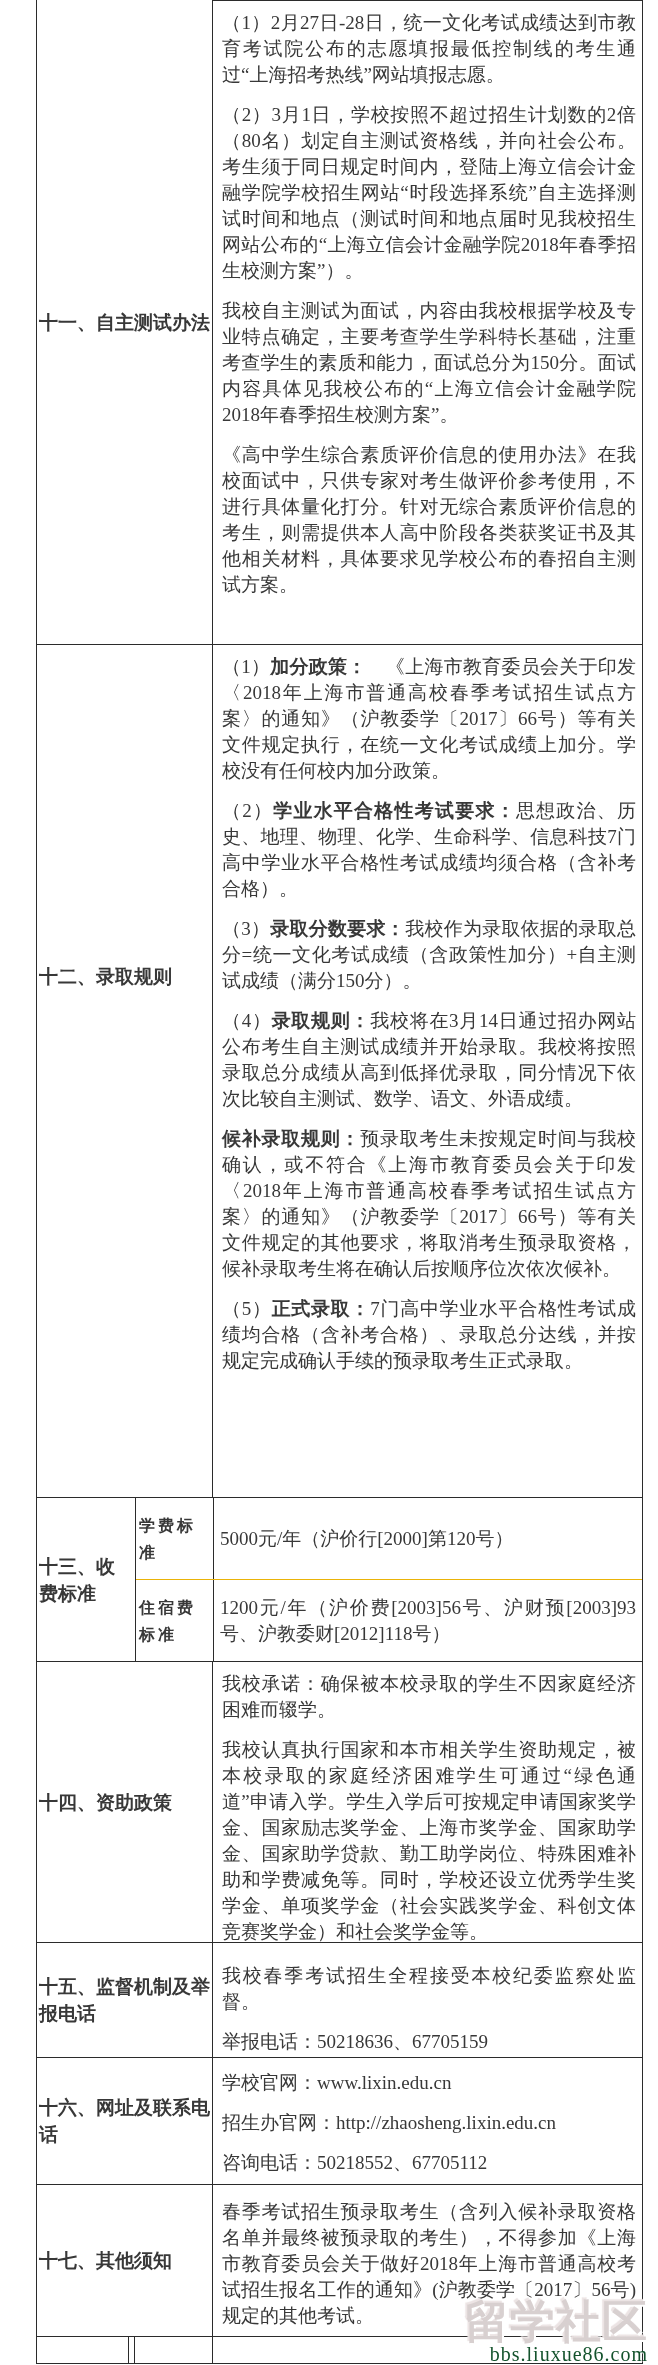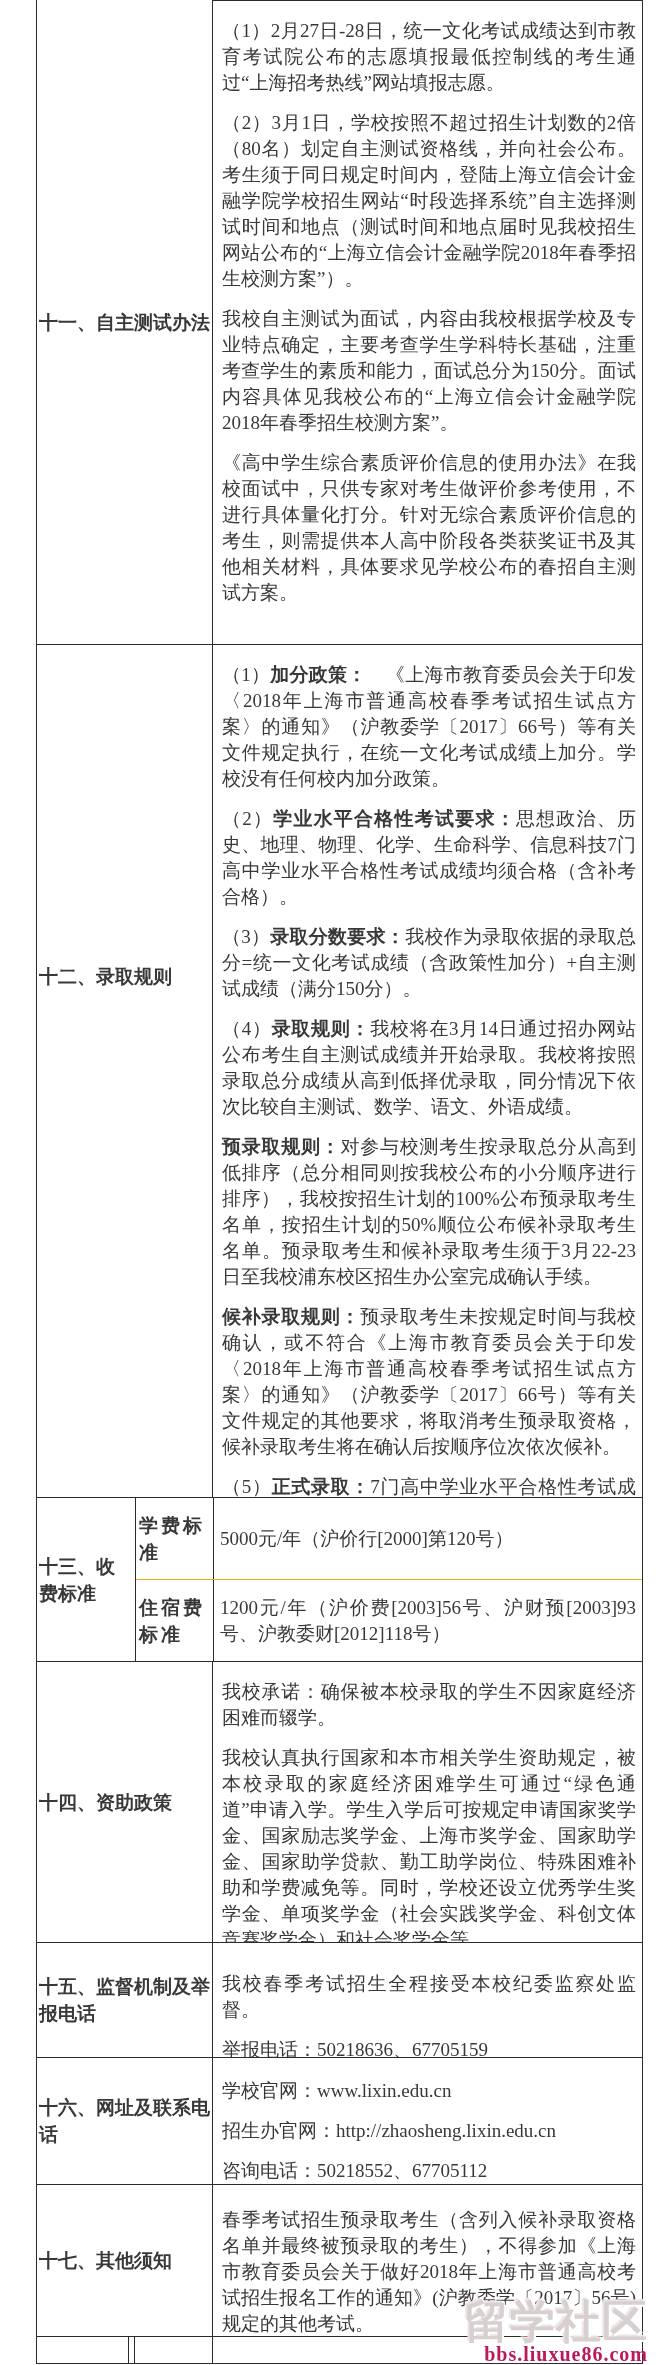--- a/index.html
+++ b/index.html
@@ -38,21 +38,21 @@
     padding: 16px 2px;
   }
   .cell-content {
     flex: 1;
     font-size: 19px;
     line-height: 26px;
     text-align: justify;
     padding: 9px 6px 0 9px;
     overflow: hidden;
   }
-  .para { margin: 8px 0 14px 0; }
+  .para { margin: 0 0 14px 0; }
   .para b { font-weight: bold; }
   
   .r11 { height: 645px; }
   .r12 { height: 853px; }
   .r13 { height: 164px; }
   .r14 { height: 281px; }
   .r15 { height: 115px; }
   .r16 { height: 127px; }
   .r17 { height: 152px; }
   .r18 { height: 27px; }
@@ -66,21 +66,21 @@
   
   .r13 .cell-label { width: 99px; flex: 0 0 99px; }
   .fee-block { flex: 1; display: flex; flex-direction: column; }
   .fee-row { display: flex; flex: 1; }
   .fee-row + .fee-row { border-top: 1px solid #eab308; }
   .fee-name {
     width: 78px;
     flex: 0 0 78px;
     border-right: 1px solid #2b2b2b;
     font-weight: bold;
-    font-size: 19px;
+    font-size: 16px;
     line-height: 27px;
     display: flex;
     align-items: center;
     padding: 0 3px;
     letter-spacing: 3px;
   }
   .fee-value {
     flex: 1;
     display: flex;
     align-items: center;
@@ -106,23 +106,23 @@
   .wm-line1 {
     font-size: 45px;
     font-weight: bold;
     line-height: 44px;
     color: #d8d0d0;
     text-shadow: 2px 2px 0 #ffffff, -2px -2px 1px #ece4e4, 1px -1px 0 #ffffff;
     letter-spacing: 1px;
   }
   .wm-line2 {
     font-size: 20px;
-    font-weight: bold;
+    font-weight: normal;
     line-height: 21px;
-    color: #be185d;
+    color: #14532d;
     text-shadow: 1px 1px 0 #ffffff;
     letter-spacing: 1px;
   }
 </style>
 </head>
 <body>
 
 <div class="page">
   <div class="doc-table" id="table-root">
       <div class="row r11">
@@ -134,21 +134,20 @@
           <p class="para">《高中学生综合素质评价信息的使用办法》在我校面试中，只供专家对考生做评价参考使用，不进行具体量化打分。针对无综合素质评价信息的考生，则需提供本人高中阶段各类获奖证书及其他相关材料，具体要求见学校公布的春招自主测试方案。</p>
         </div>
       </div>
       <div class="row r12">
         <div class="cell-label">十二、录取规则</div>
         <div class="cell-content">
           <p class="para">（1）<b>加分政策：</b>　《上海市教育委员会关于印发〈2018年上海市普通高校春季考试招生试点方案〉的通知》（沪教委学〔2017〕66号）等有关文件规定执行，在统一文化考试成绩上加分。学校没有任何校内加分政策。</p>
           <p class="para">（2）<b>学业水平合格性考试要求：</b>思想政治、历史、地理、物理、化学、生命科学、信息科技7门高中学业水平合格性考试成绩均须合格（含补考合格）。</p>
           <p class="para">（3）<b>录取分数要求：</b>我校作为录取依据的录取总分=统一文化考试成绩（含政策性加分）+自主测试成绩（满分150分）。</p>
           <p class="para">（4）<b>录取规则：</b>我校将在3月14日通过招办网站公布考生自主测试成绩并开始录取。我校将按照录取总分成绩从高到低择优录取，同分情况下依次比较自主测试、数学、语文、外语成绩。</p>
-          <p class="para"> <b>预录取规则：</b>对参与校测考生按录取总分从高到低排序（总分相同则按我校公布的小分顺序进行排序），我校按招生计划的100%公布预录取考生名单，按招生计划的50%顺位公布候补录取考生名单。预录取考生和候补录取考生须于3月22-23日至我校浦东校区招生办公室完成确认手续。</p>
           <p class="para"> <b>候补录取规则：</b>预录取考生未按规定时间与我校确认，或不符合《上海市教育委员会关于印发〈2018年上海市普通高校春季考试招生试点方案〉的通知》（沪教委学〔2017〕66号）等有关文件规定的其他要求，将取消考生预录取资格，候补录取考生将在确认后按顺序位次依次候补。</p>
           <p class="para">（5）<b>正式录取：</b>7门高中学业水平合格性考试成绩均合格（含补考合格）、录取总分达线，并按规定完成确认手续的预录取考生正式录取。</p>
         </div>
       </div>
       <div class="row r13">
         <div class="cell-label">十三、收费标准</div>
         <div class="fee-block">
           <div class="fee-row">
             <div class="fee-name">学费标准</div>
             <div class="fee-value">5000元/年（沪价行[2000]第120号）</div>

